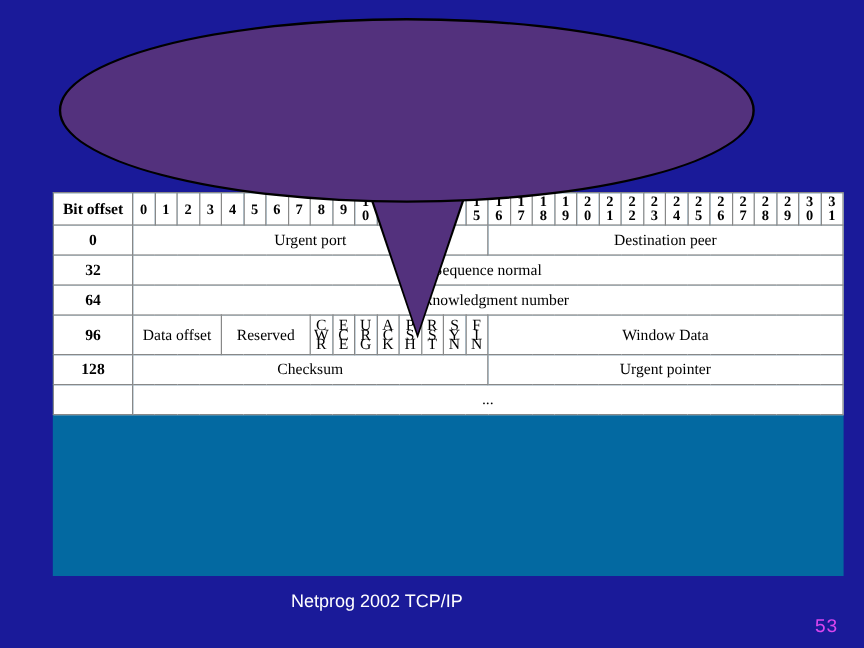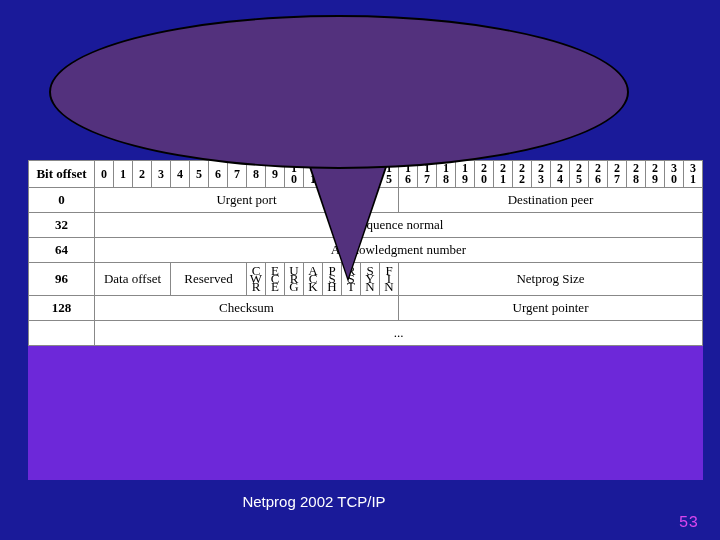--- a/index.html
+++ b/index.html
@@ -1,17 +1,17 @@
 <!DOCTYPE html>
 <html><head>
 <meta charset="utf-8">
 <style>
   html,body{margin:0;padding:0;width:720px;height:540px;font-family:Arial,Helvetica,sans-serif;overflow:hidden}
   .slide{position:absolute;inset:0;background:#1a1a99}
-  .white-area{position:absolute;left:28px;top:160px;right:17px;height:320px;background:#6d28d9}
+  .white-area{position:absolute;left:44px;top:160px;right:17px;height:320px;background:#0369a1}
   table.hdr{border-collapse:collapse;width:100%;table-layout:fixed}
   table.hdr td,table.hdr th{border:1px solid #888;font-family:"Times New Roman",serif;font-size:13px;text-align:center;padding:4px 0;background:#fff}
   table.hdr col.first{width:66px}
   table.hdr th{font-weight:bold}
   .optrow td{background:#fac0c8}
   .callout{position:absolute;left:49px;top:15px;width:576px;height:150px;background:#53317d;border-radius:50%/50%;border:2px solid #000;z-index:5}
   .callout-text{position:absolute;left:70px;top:30px;width:536px;color:#fff;font-size:21px;font-family:Arial;text-align:center;z-index:6;line-height:1.25}
   .tail{position:absolute;left:308px;top:158px;width:0;height:0;border-left:40px solid transparent;border-right:40px solid transparent;border-top:120px solid #53317d;z-index:4}
   .tail-outline{position:absolute;left:306px;top:158px;width:0;height:0;border-left:42px solid transparent;border-right:42px solid transparent;border-top:124px solid #000;z-index:3}
   .footer1{position:absolute;left:0;bottom:30px;width:628px;text-align:center;color:#fff;font-size:15px;font-family:Arial}
@@ -83,21 +83,21 @@
             <td colspan="4">Data offset</td>
             <td colspan="4">Reserved</td>
             <td colspan="1" class="smallflags">C<br>W<br>R</td>
             <td colspan="1" class="smallflags">E<br>C<br>E</td>
             <td colspan="1" class="smallflags">U<br>R<br>G</td>
             <td colspan="1" class="smallflags">A<br>C<br>K</td>
             <td colspan="1" class="smallflags">P<br>S<br>H</td>
             <td colspan="1" class="smallflags">R<br>S<br>T</td>
             <td colspan="1" class="smallflags">S<br>Y<br>N</td>
             <td colspan="1" class="smallflags">F<br>I<br>N</td>
-            <td colspan="16">Netprog Size</td>
+            <td colspan="16">Window Data</td>
           </tr>
           <tr>
             <th>128</th>
             <td colspan="16">Checksum</td>
             <td colspan="16">Urgent pointer</td>
           </tr>
           <tr>
             <th></th>
             <td colspan="32">...</td>
           </tr>

